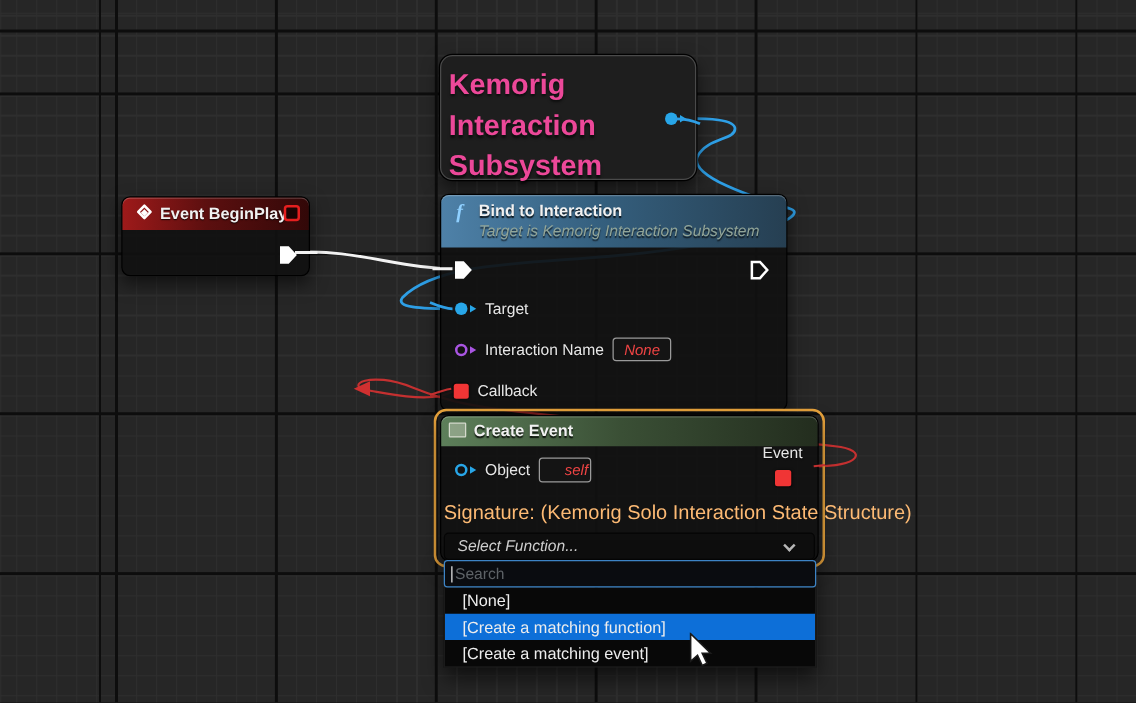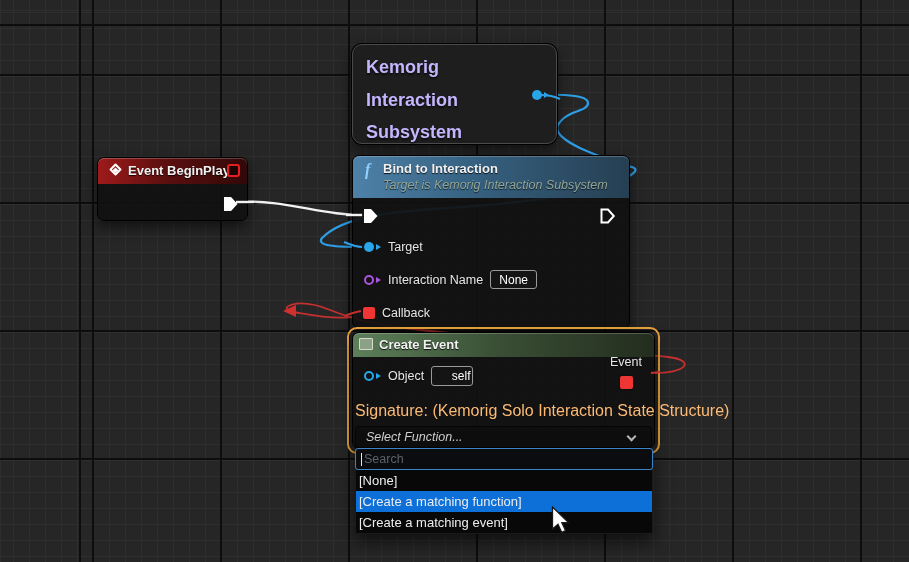--- a/index.html
+++ b/index.html
@@ -25,26 +25,26 @@
   .hdr-sub{font-style:italic;font-size:12.5px;color:#92a598;text-shadow:0 1px 1px rgba(0,0,0,.7);white-space:nowrap;}
   .row{position:absolute;display:flex;align-items:center;gap:7px;}
   .pin-label{font-size:12.5px;color:#e6e6e6;text-shadow:0 1px 1px rgba(0,0,0,.6);white-space:nowrap;}
   .pin{display:inline-flex;align-items:center;}
   .pin-circle{width:10px;height:10px;border-radius:50%;}
   .pin-circle.filled{background:currentColor;}
   .pin-circle.hollow{border:2.5px solid currentColor;background:transparent;}
   .pin-arrow{width:0;height:0;border-top:3.5px solid transparent;border-bottom:3.5px solid transparent;
              border-left:5px solid currentColor;margin-left:2px;}
   .pin-square{width:12px;height:12px;border-radius:2px;background:#f03535;box-shadow:0 0 2px rgba(0,0,0,.8);}
-  .value-box{background:#141414;border:1px solid #9a9a9a;border-radius:3px;color:#ffffff;
-             font-size:12px;display:flex;align-items:center;justify-content:center;text-shadow:none;}
+  .value-box{background:#141414;border:1px solid #9a9a9a;border-radius:3px;color:#ef4444;
+             font-size:12px;display:flex;align-items:center;justify-content:center;text-shadow:none;font-style:italic;}
   
   .subsystem{left:352px;top:44px;width:205px;height:100px;background:#1e1e1e;border:1px solid #4a4a4a;
              box-shadow:0 0 0 1px #000,0 6px 14px rgba(0,0,0,.55);border-radius:10px;}
-  .subsystem .big{position:absolute;left:13px;top:6px;font-size:18px;font-weight:bold;color:#c4b5fd;
+  .subsystem .big{position:absolute;left:6px;top:6px;font-size:23px;font-weight:bold;color:#ec4899;
                   line-height:32.5px;text-shadow:0 2px 2px rgba(0,0,0,.6);}
   
   .beginplay{left:97px;top:157px;width:151px;height:64px;}
   .beginplay .node-header{height:26px;background:linear-gradient(90deg,#9e1a1a,#5c0f0f 45%,#320808);}
   .diamond{position:absolute;left:13px;top:7px;width:9px;height:9px;border:2px solid #fff;transform:rotate(45deg);border-radius:1px;}
   .diamond::after{content:"";position:absolute;right:0;bottom:0;width:4px;height:4px;background:#fff;}
   .event-ref{position:absolute;right:7px;top:6px;width:13px;height:13px;border:2.5px solid #e51f1f;background:#1c0404;border-radius:3px;}
   
   .bind{left:352px;top:155px;width:278px;height:174px;}
   .bind .node-header{height:42px;background:linear-gradient(90deg,#4e81a8,#35607f 45%,#263f52);}
@@ -63,21 +63,21 @@
            border-bottom:2px solid #b8b8b8;transform:rotate(45deg);}
   .signature{position:absolute;left:2px;top:69px;font-size:16px;color:#fdba74;white-space:nowrap;}
   
   .popup{position:absolute;left:355px;top:448px;width:298px;z-index:4;box-shadow:0 8px 16px rgba(0,0,0,.6);}
   .searchbox{position:relative;height:22px;background:#0a0c10;border:1.5px solid #3d84c6;border-radius:3px;padding-left:8px;}
   .searchbox input{position:absolute;left:6px;top:1px;width:280px;height:17px;background:transparent;border:none;
          outline:none;color:#ddd;font-size:12.5px;font-family:"Liberation Sans",sans-serif;}
   .searchbox input::placeholder{color:#5d6266;}
   .caret{position:absolute;left:5px;top:4px;width:1px;height:13px;background:#e8e8e8;}
   .list{background:#080808;border:1px solid #1a1a1a;border-top:none;}
-  .list-row{height:21px;line-height:21px;padding-left:3px;font-size:13px;color:#ededed;white-space:nowrap;}
+  .list-row{height:21px;line-height:21px;padding-left:14px;font-size:13px;color:#ededed;white-space:nowrap;}
   .list-row.hl{background:#0d6fd8;}
   .cursor{position:absolute;left:551px;top:506px;z-index:10;}
 </style>
 </head>
 <body>
 
 <div class="canvas">
 
   <svg class="wires" width="909" height="562">
     <path d="M238,202 C285,199 322,216 368,215" fill="none" stroke="#f2f2f2" stroke-width="2.4"></path>

